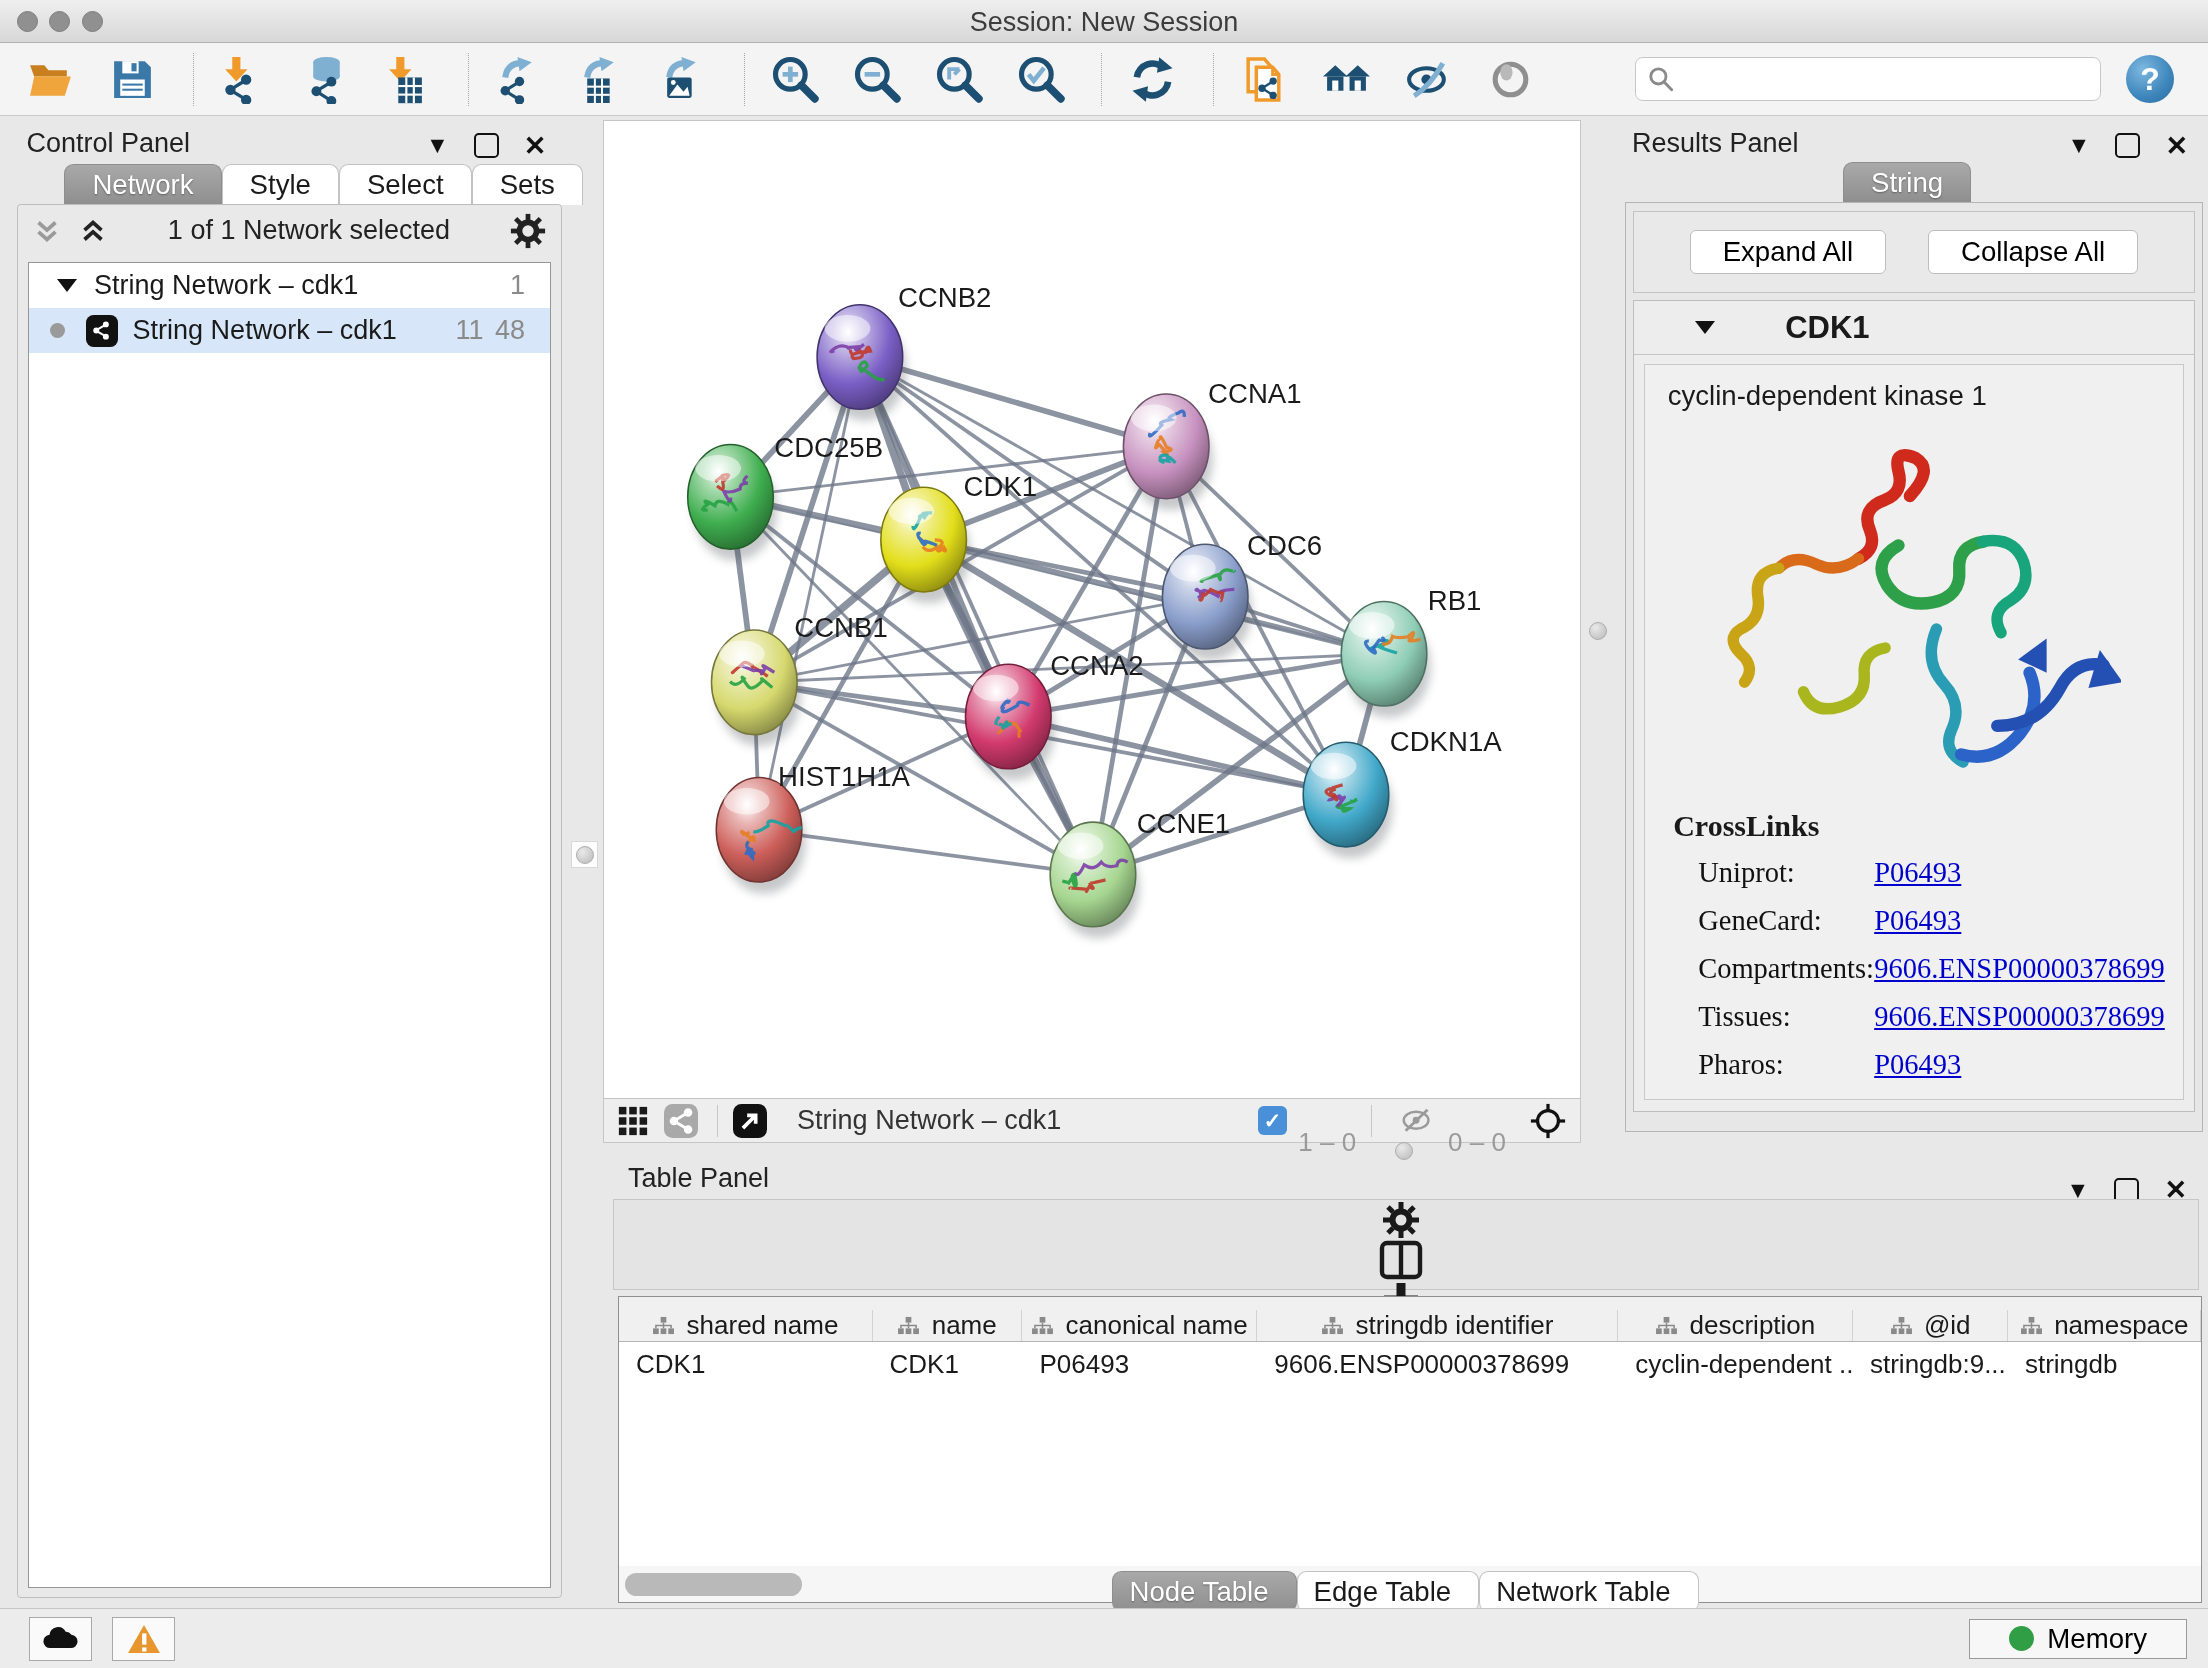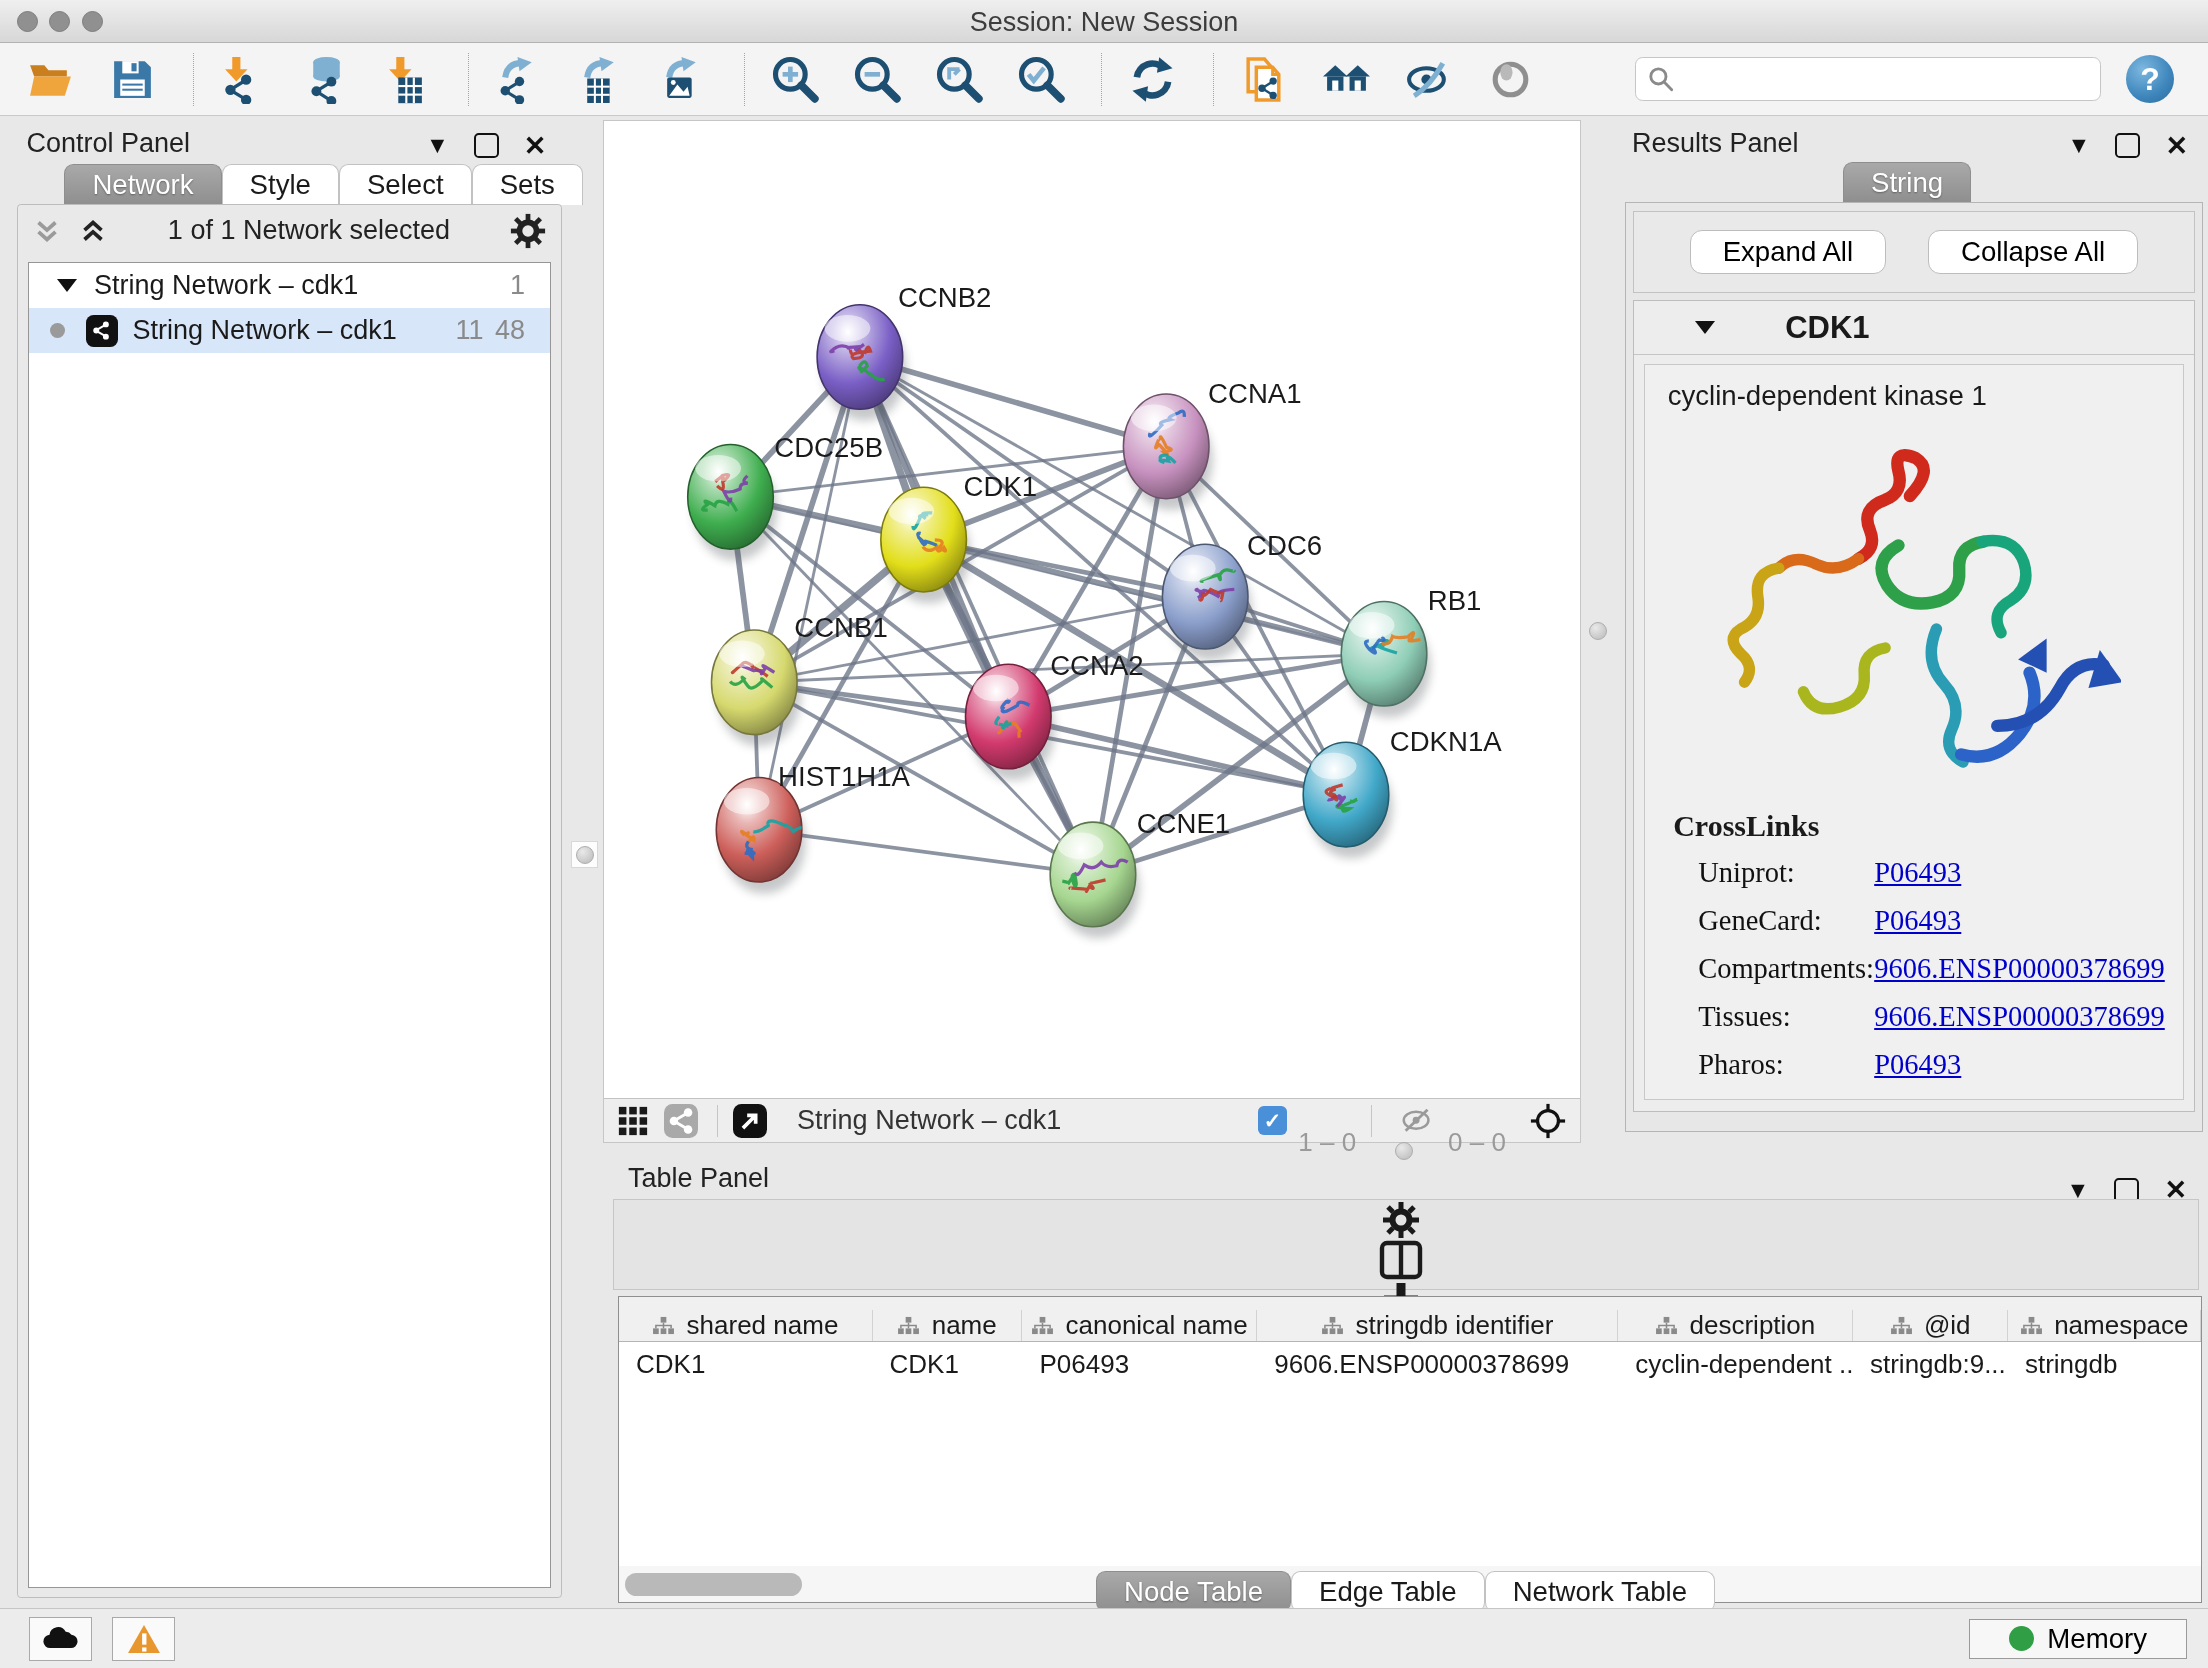--- a/index.html
+++ b/index.html
@@ -73,21 +73,21 @@
   .checkbox{width:28.5px;height:28.5px;border-radius:5.7px;background:#4a90d9;display:flex;
     align-items:center;justify-content:center;color:#fff;font-size:21px;font-weight:bold;}
 
   
   #results-panel{position:absolute;left:1617px;top:120px;width:592px;height:1012px;}
   #rp-tab{position:absolute;left:226px;top:42px;}
   .rp-box{position:absolute;left:7.6px;top:82px;right:5.7px;bottom:0;background:#e7e7e7;
     border:1px solid #b5b5b5;}
   .rp-buttons{margin:7.6px;border:1px solid #c2c2c2;background:#e9e9e9;height:80px;
     display:flex;align-items:center;justify-content:center;gap:42px;}
-  .rp-btn{height:44px;padding:0 32px;background:#fff;border:1px solid #bdbdbd;border-radius:12px;
+  .rp-btn{height:44px;padding:0 32px;background:#fff;border:1px solid #bdbdbd;border-radius:6px;
     font-size:27.6px;font-family:"Liberation Sans",sans-serif;cursor:pointer;}
   .rp-card{margin:0 7.6px;border:1px solid #bdbdbd;background:#ededed;height:810px;position:relative;}
   .rp-card-head{height:53px;display:flex;align-items:center;border-bottom:1px solid #c4c4c4;}
   .rp-card-head .caret{margin-left:61px;}
   .rp-gene{font-size:31px;font-weight:bold;margin-left:53px;}
   .rp-inner{position:absolute;left:9.5px;right:9.5px;top:63px;bottom:11.4px;background:#f0f0f0;
     border:1px solid #c8c8c8;}
   .rp-desc{font-size:27.6px;margin:15px 0 0 23px;}
   .crosslinks{font-family:"Liberation Serif",serif;margin:9.5px 0 0 28.5px;}
   .cl-title{font-size:30px;font-weight:bold;margin-bottom:13.3px;}
@@ -106,21 +106,21 @@
   .tbl-head{display:flex;background:#f0f0f0;border-bottom:1px solid #b5b5b5;height:44px;align-items:flex-end;}
   .th{display:flex;align-items:center;justify-content:center;gap:11.4px;font-size:26px;
     border-right:1px solid #d2d2d2;box-sizing:border-box;cursor:pointer;}
   .tbl-row{display:flex;height:44px;}
   .td{font-size:26px;display:flex;align-items:center;padding-left:17px;box-sizing:border-box;
     white-space:nowrap;overflow:hidden;}
   .hscroll{position:absolute;left:15px;right:5.7px;top:411px;height:36px;background:#f6f6f6;
     border:1px solid #8f8f8f;border-top:none;}
   .hthumb{position:absolute;left:5.7px;top:6.7px;width:177px;height:23px;border-radius:11.4px;background:#b9b9b9;}
   #tp-tabs{position:absolute;left:0;right:0;bottom:-5.7px;display:flex;justify-content:center;}
-  #tp-tabs .tab{border-radius:9.5px;}
+  #tp-tabs .tab{border-radius:9.5px;padding-left:16px;}
 
   
   #status-bar{position:absolute;left:0;bottom:0;width:100%;height:59px;background:#ececec;
     border-top:1px solid #c6c6c6;}
   .sb-btn{position:absolute;top:7.6px;width:63px;height:44px;background:#fafafa;border:1.9px solid #a9a9a9;
     display:flex;align-items:center;justify-content:center;cursor:pointer;}
   #memory-btn{position:absolute;right:21px;top:9.5px;height:40px;padding:0 39px;background:#f7f7f7;
     border:1px solid #9a9a9a;display:flex;align-items:center;gap:13.3px;font-size:27.6px;cursor:pointer;}
   .mem-dot{width:25px;height:25px;border-radius:50%;background:#2f9e44;}
 

